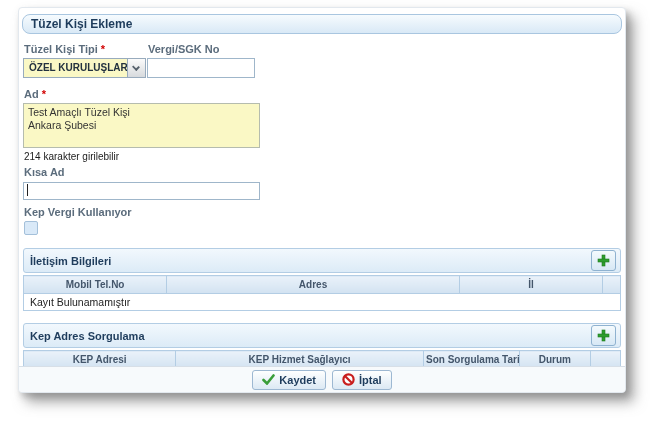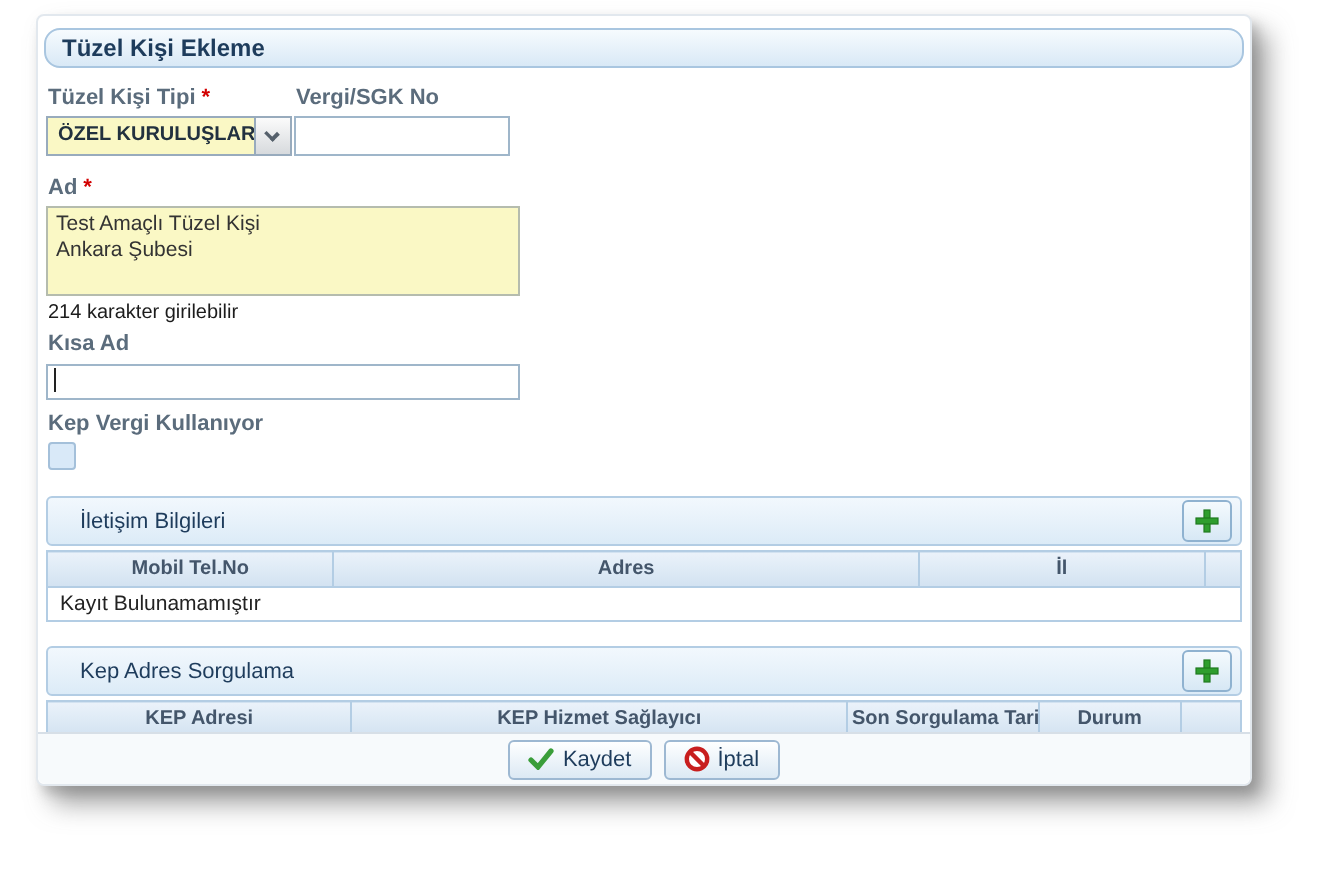--- a/index.html
+++ b/index.html
@@ -53,21 +53,21 @@
   .checkbox {
     width:14px; height:14px; margin:1px 0 0 1px;
     background:#d9e9f8; border:1px solid #a4c0da; border-radius:2px; cursor:pointer;
   }
 
   .section-bar {
     position:relative; height:25px; margin-top:13px;
     background:linear-gradient(#f2f8fd,#dcebf7);
     border:1px solid #b3cde4; border-radius:3px;
   }
-  .section-title { line-height:24px; padding-left:16px; font-size:11px; font-weight:normal; color:#1e3c5c; }
+  .section-title { line-height:24px; padding-left:6px; font-size:11px; font-weight:bold; color:#1e3c5c; }
   .add-btn {
     position:absolute; right:4px; top:1px; width:25px; height:21px;
     background:linear-gradient(#f4fafd,#d7e8f5); border:1px solid #8fb2d0; border-radius:3px;
     display:flex; align-items:center; justify-content:center; cursor:pointer; padding:0;
   }
 
   table.grid { width:100%; border-collapse:collapse; margin-top:2px; table-layout:fixed; }
   table.grid th {
     background:linear-gradient(#eaf2fa,#d2e2f1);
     font-size:10px; font-weight:bold; color:#44566b;
@@ -83,21 +83,21 @@
   .t2-c0{width:25.5%} .t2-c1{width:41.5%} .t2-c2{width:16%} .t2-c3{width:12%} .t2-c4{width:5%}
 
   .footer {
     position:absolute; left:0; right:0; bottom:0; height:26px;
     background:#f7fafc; border-top:1px solid #d7dfe7; border-radius:0 0 4px 4px;
     display:flex; justify-content:center; align-items:center; gap:6px;
   }
   .btn {
     display:flex; align-items:center; gap:4px; height:20px; padding:0 9px;
     background:linear-gradient(#feffff,#dce9f4); border:1px solid #9db8d2; border-radius:3px;
-    font-size:11px; font-weight:normal; color:#1e3c5c; cursor:pointer;
+    font-size:11px; font-weight:bold; color:#1e3c5c; cursor:pointer;
     font-family:"Liberation Sans",sans-serif;
   }
   .icon { display:inline-flex; align-items:center; }
 </style>
 </head>
 <body>
 
 <div class="stage">
   <div class="card">
 

